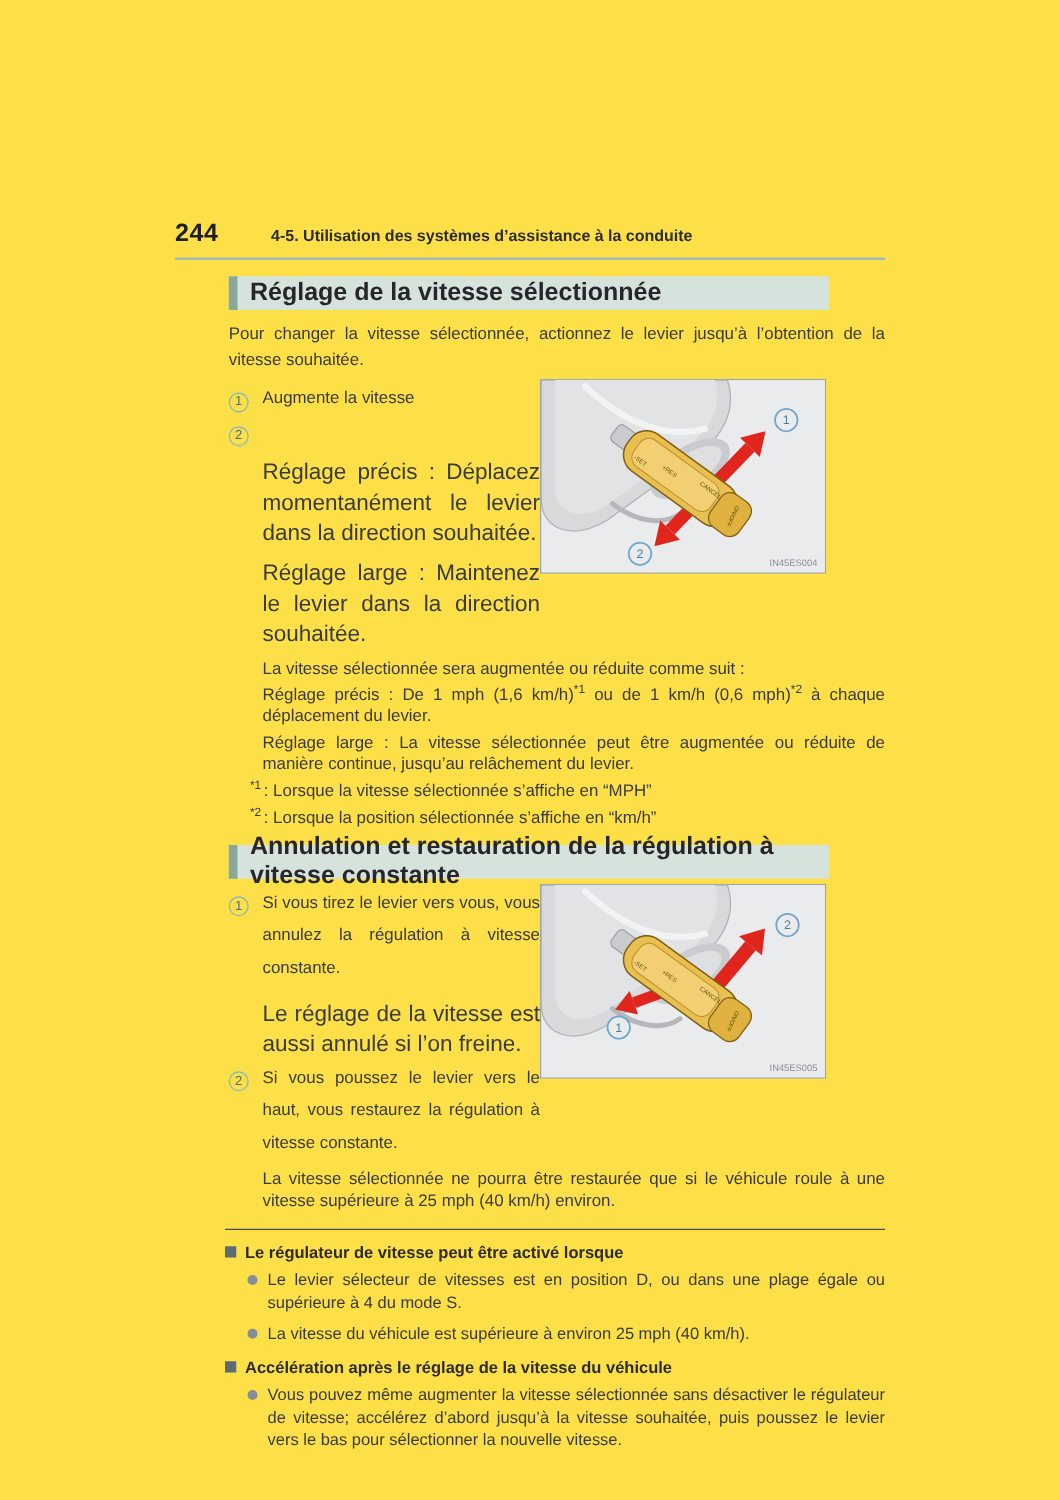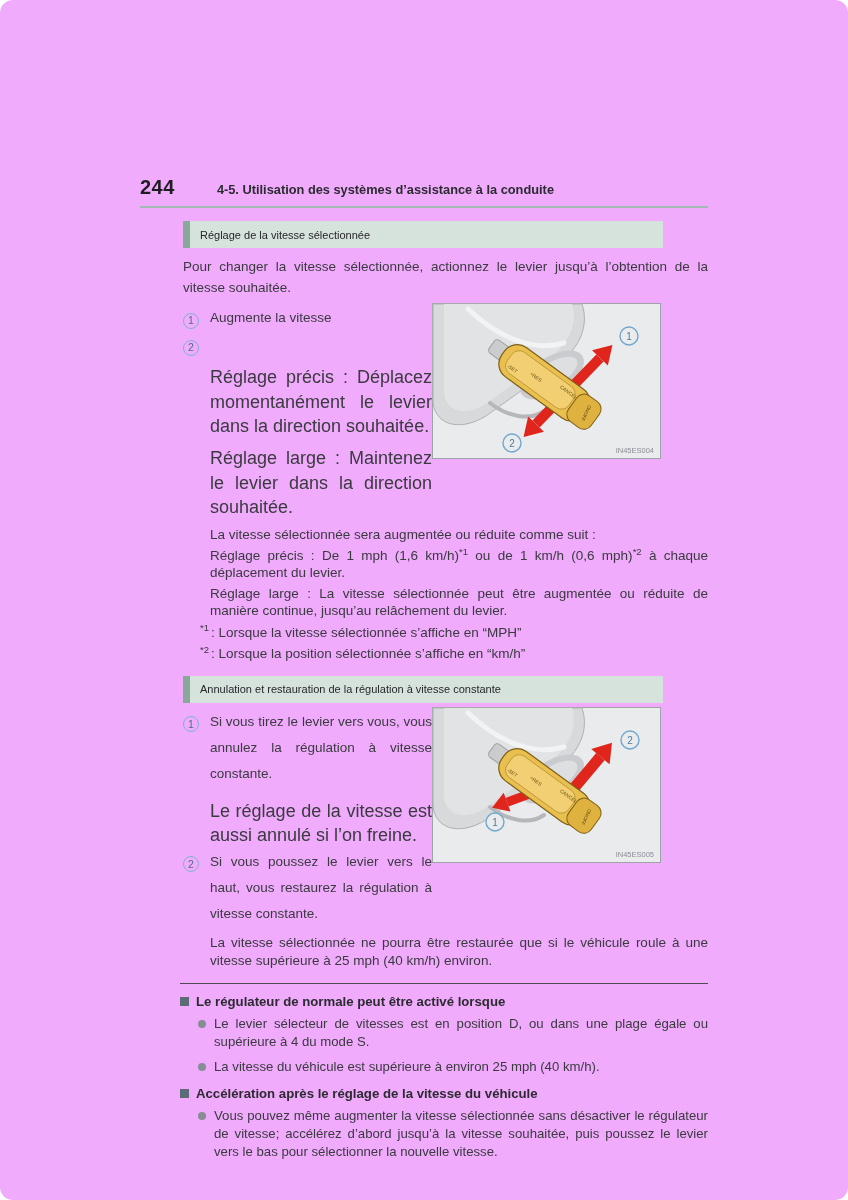--- a/index.html
+++ b/index.html
@@ -1,34 +1,34 @@
 <!DOCTYPE html>
 <html><head>
 <meta charset="utf-8">
 <style>
   * { box-sizing: border-box; }
   html,body { margin:0; padding:0; background:#ffffff; }
   .page {
-    position:relative; width:848px; height:1200px; background:#f0abfc;
+    position:relative; width:848px; height:1200px; background:#fde047;
     font-family:"Liberation Sans", sans-serif; color:#3a3a3f;
-    padding:176px 140px 0 140px; overflow:hidden;border-radius:13px;
+    padding:176px 140px 0 140px; overflow:hidden;
   }
   
   .header-row { display:flex; align-items:baseline; }
   .page-number { font-size:20px; font-weight:bold; color:#1e1e22; letter-spacing:.5px; }
   .chapter-title { font-size:12.8px; font-weight:bold; color:#2b2b30; margin-left:42px; }
   .header-rule { border-bottom:2px solid #a2bbb0; margin-top:7px; }
 
   
   .section-banner {
     width:480px; height:27px; margin:13px 0 0 43px;
     background:#d6e3dc; border-left:7px solid #8aa89a;
     display:flex; align-items:center; padding-left:10px;
   }
-  .section-banner span { font-size:11px; font-weight:normal; color:#26262b; }
+  .section-banner span { font-size:20px; font-weight:bold; color:#26262b; }
 
   .intro { margin:9px 0 0 43px; width:525px; font-size:13.5px; line-height:1.55; text-align:justify; }
 
   
   .figrow { margin:4px 0 0 43px; display:flex; width:525px; }
   .figrow .leftcol { width:249px; flex:none; }
   .figure-box { width:229px; flex:none; }
   .figure-box svg { display:block; }
 
   .numitem { display:flex; margin-top:5px; font-size:13.5px; line-height:1.5; }
@@ -192,21 +192,21 @@
       </svg>
     </div>
   </div>
 
   <p class="afterfig">La vitesse sélectionnée ne pourra être restaurée que si le véhicule roule à une vitesse supérieure à 25 mph (40 km/h) environ.</p>
 
   <div class="divider"></div>
 
   <div class="info-head">
     <span class="sq"></span>
-    <span>Le régulateur de normale peut être activé lorsque</span>
+    <span>Le régulateur de vitesse peut être activé lorsque</span>
   </div>
   <div class="info-bullet">
     <span class="dot"></span>
     <span class="btext">Le levier sélecteur de vitesses est en position D, ou dans une plage égale ou supérieure à 4 du mode S.</span>
   </div>
   <div class="info-bullet">
     <span class="dot"></span>
     <span class="btext">La vitesse du véhicule est supérieure à environ 25 mph (40 km/h).</span>
   </div>
 

